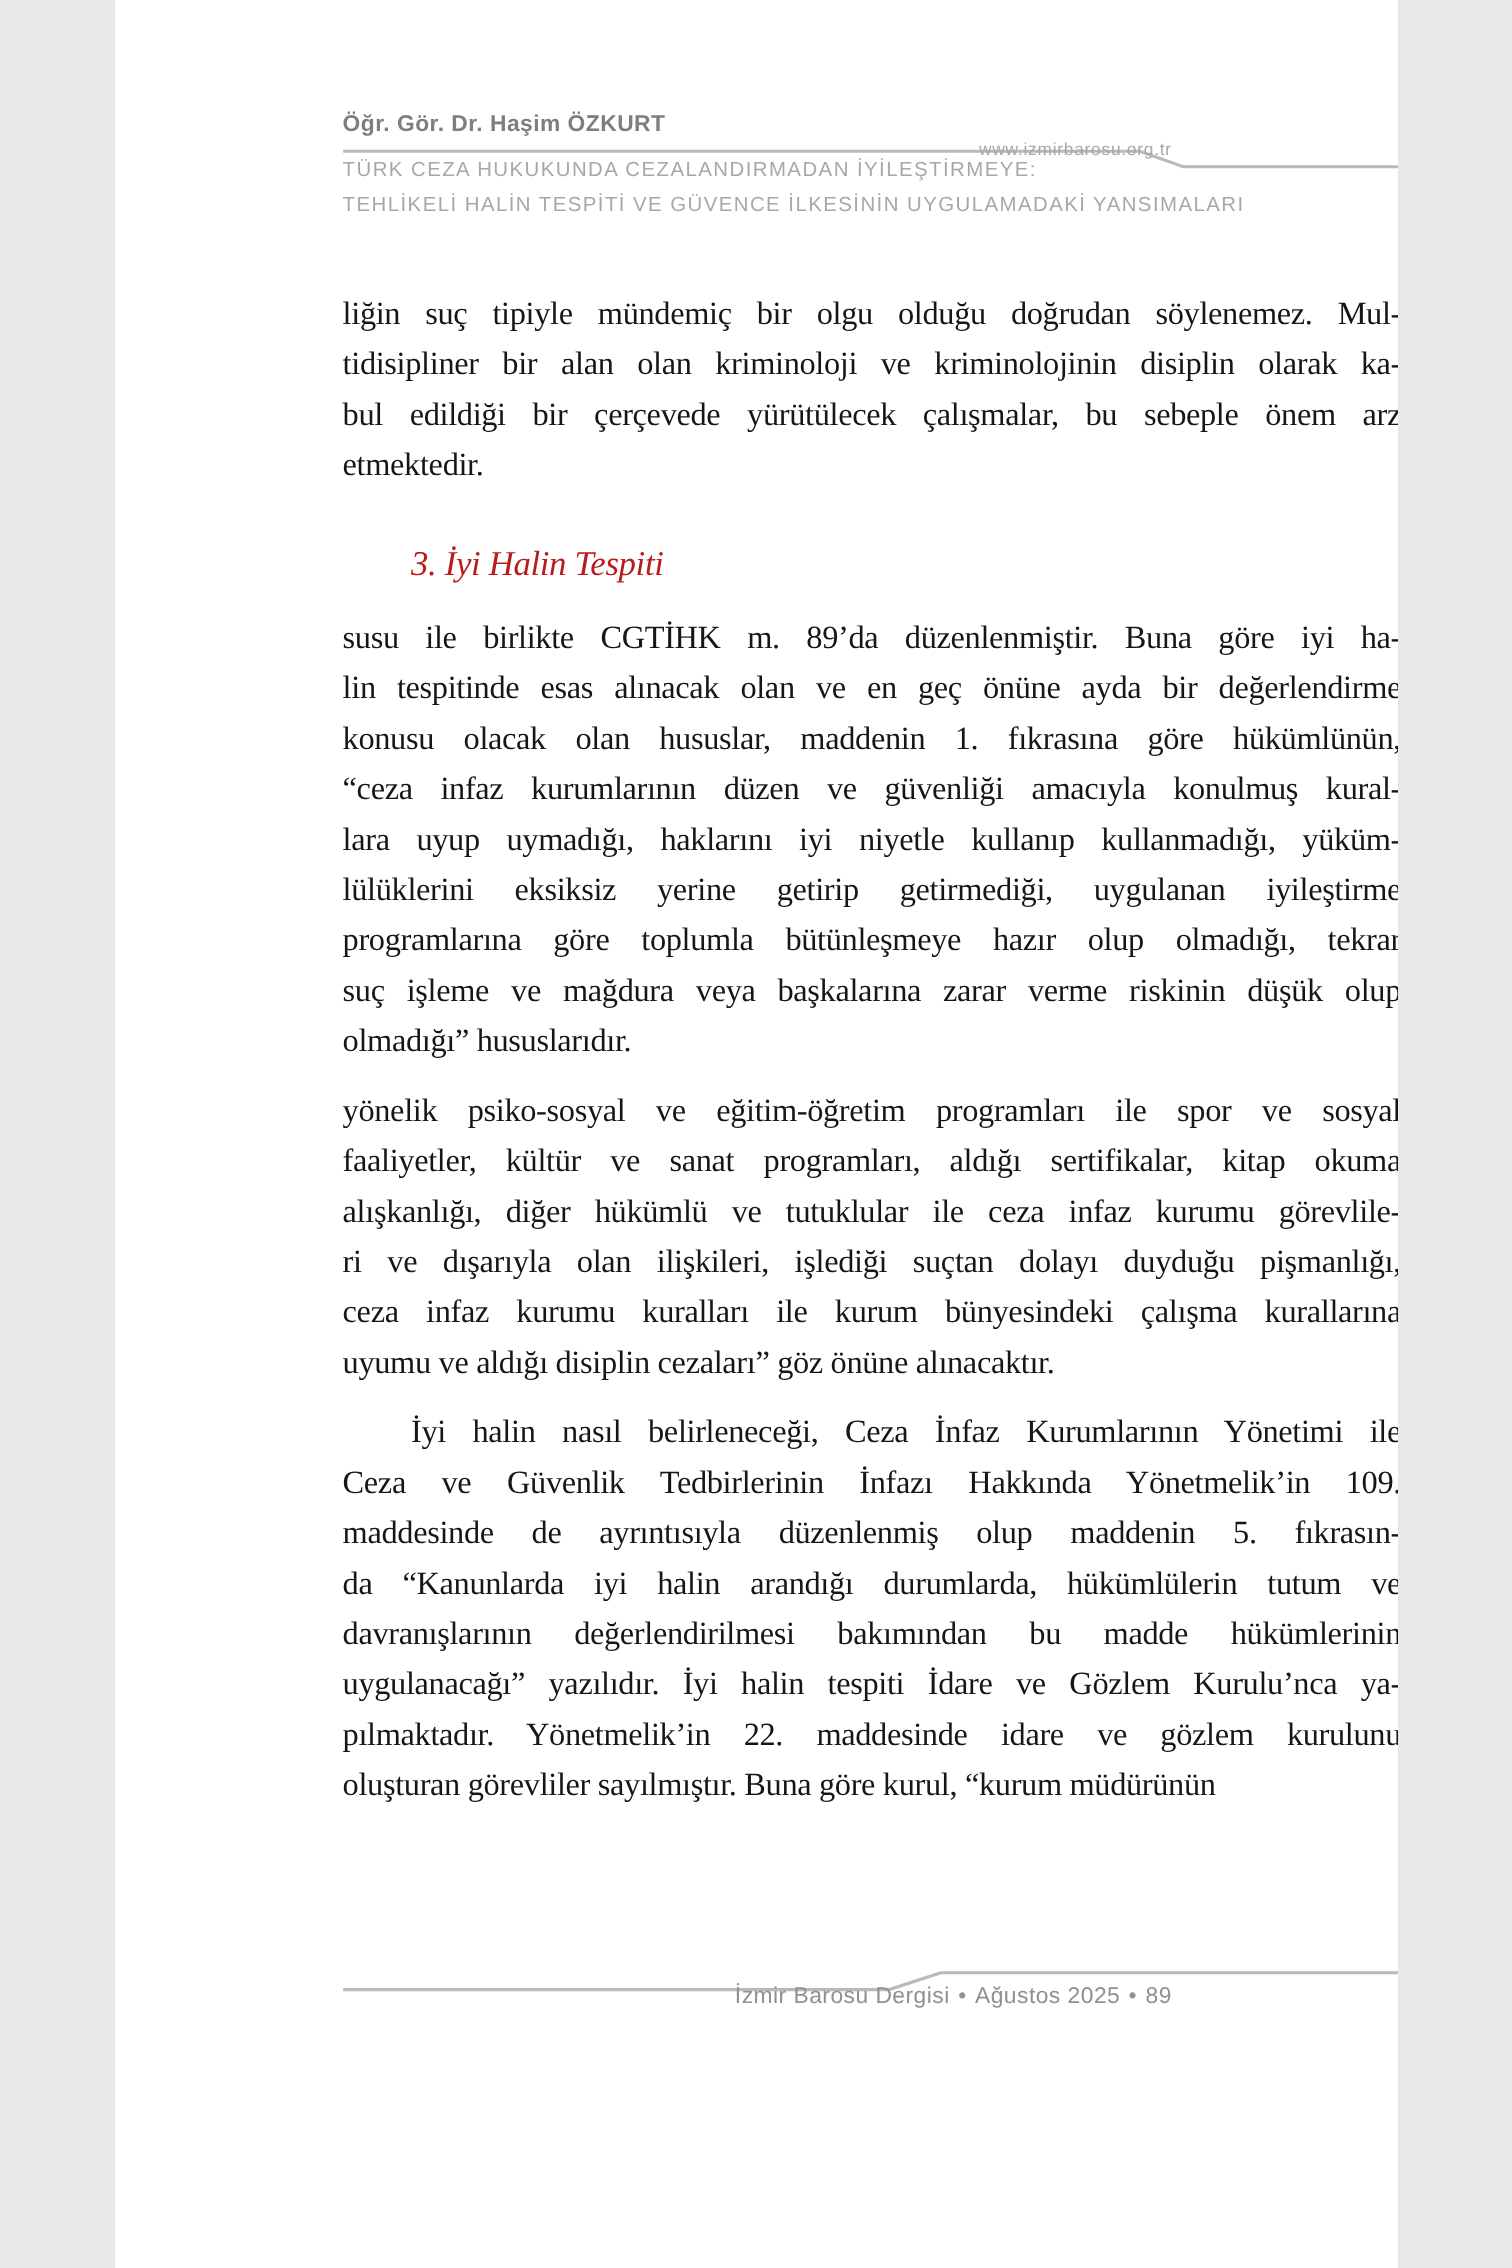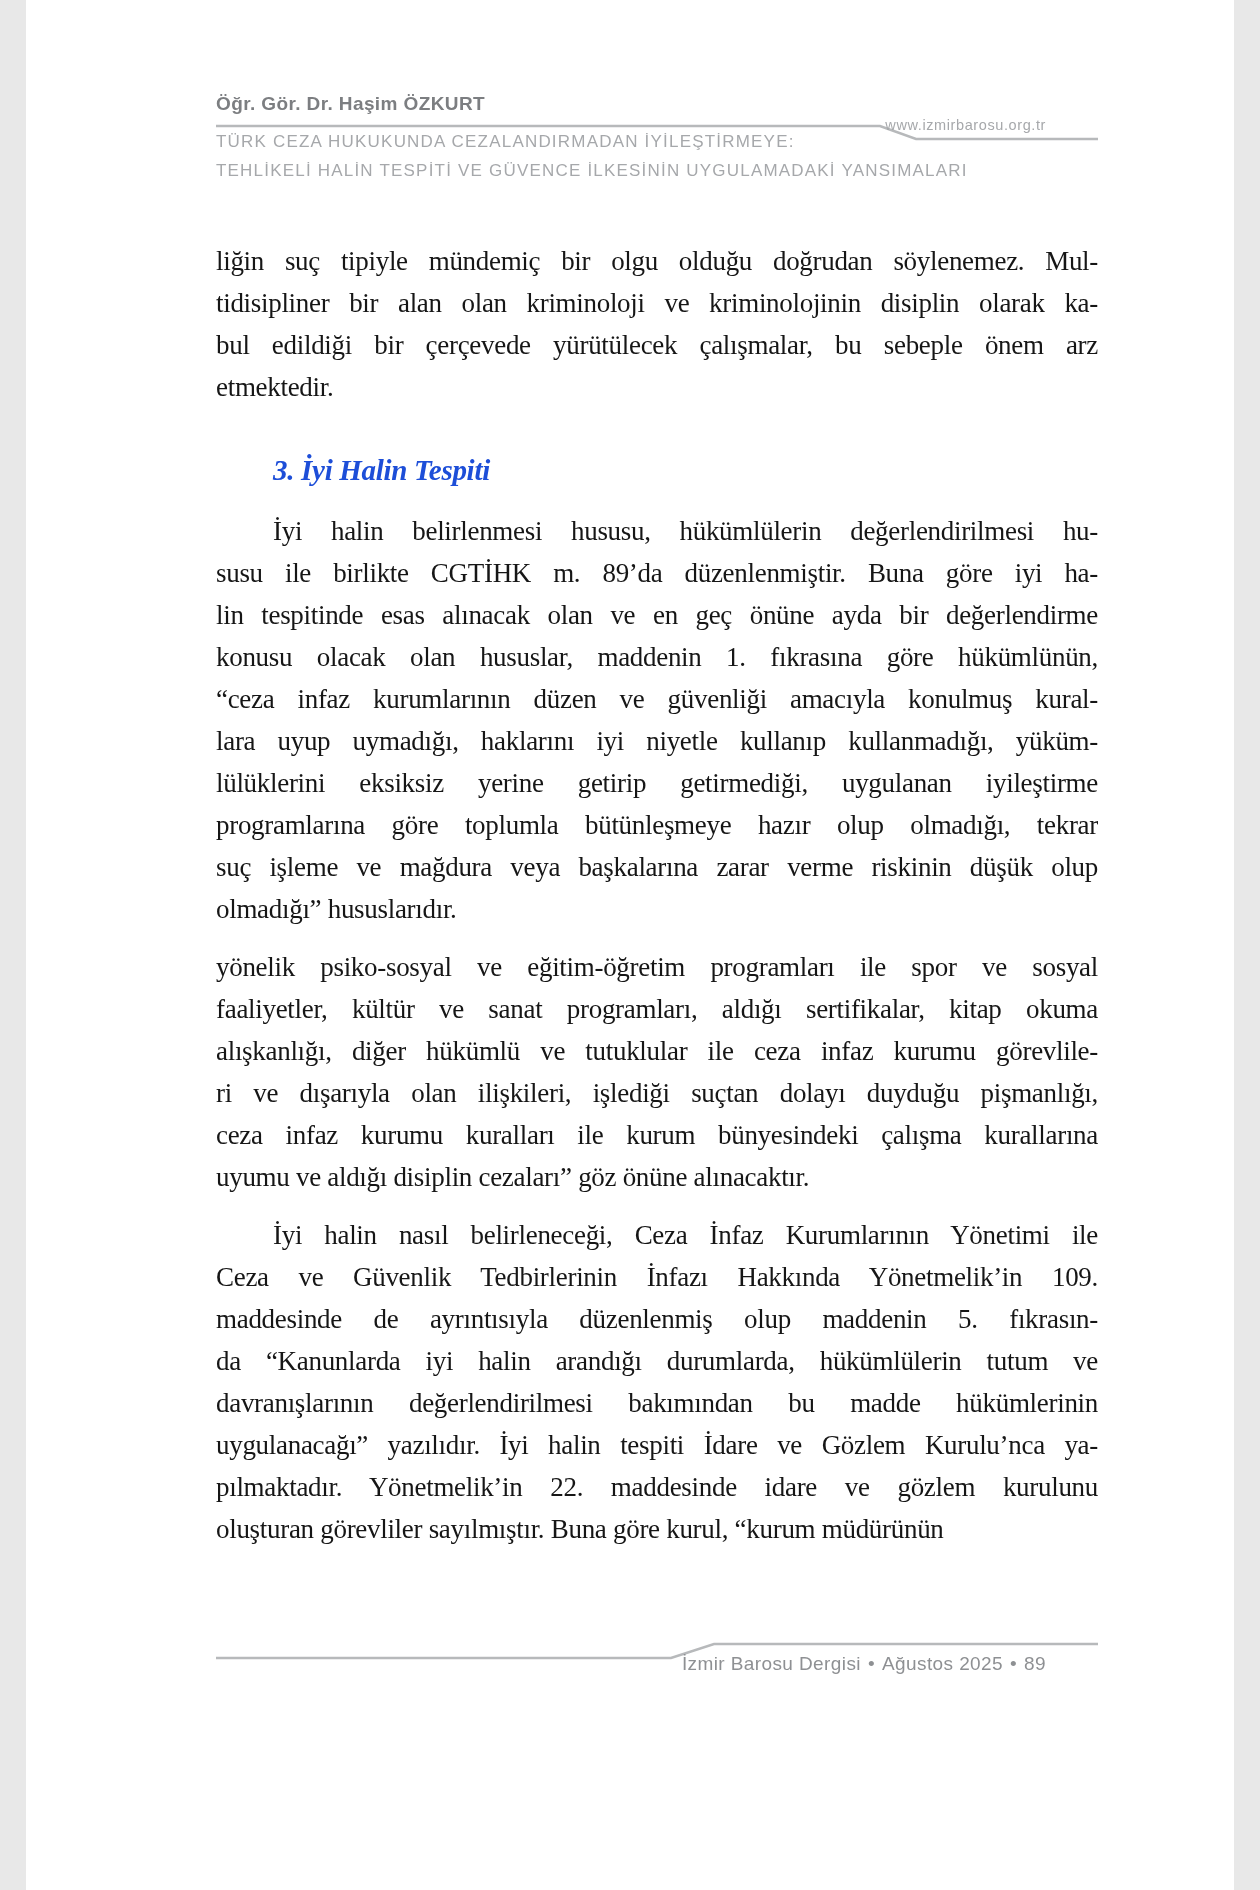--- a/index.html
+++ b/index.html
@@ -1,18 +1,18 @@
 <!DOCTYPE html>
 <html lang="tr"><head>
 <meta charset="utf-8">
 <style>
   html, body { margin: 0; padding: 0; background: #e8e8e8; }
   .page {
     position: relative;
-    width: 1208px;
+    width: 1069px;
     height: 1890px;
     margin: 0 auto;
     background: #ffffff;
     overflow: hidden;
     font-family: "Liberation Serif", serif;
   }
 
   
   .author {
     position: absolute;
@@ -72,24 +72,24 @@
     text-align: justify;
     text-align-last: justify;
     white-space: nowrap;
   }
   .line.last { text-align-last: left; }
   .line.indented { text-indent: 57px; }
   .section-heading {
     margin: 40px 0 18px 0;
     padding-left: 57px;
     font-size: 29px;
-    font-weight: bold;
+    font-weight: normal;
     font-style: italic;
     line-height: 44px;
-    color: #1d4ed8;
+    color: #b91c1c;
   }
 
   
   .footer-text {
     position: absolute;
     right: 188px;
     top: 1653px;
     font-family: "Liberation Sans", sans-serif;
     font-size: 19px;
     letter-spacing: 0.4px;
@@ -117,21 +117,20 @@
 
   <main class="article">
     <div class="para">
         <div class="line">liğin suç tipiyle mündemiç bir olgu olduğu doğrudan söylenemez. Mul-</div>
         <div class="line">tidisipliner bir alan olan kriminoloji ve kriminolojinin disiplin olarak ka-</div>
         <div class="line">bul edildiği bir çerçevede yürütülecek çalışmalar, bu sebeple önem arz</div>
         <div class="line last">etmektedir.</div>
       </div>
     <h3 class="section-heading">3. İyi Halin Tespiti</h3>
     <div class="para">
-        <div class="line indented">İyi halin belirlenmesi hususu, hükümlülerin değerlendirilmesi hu-</div>
         <div class="line">susu ile birlikte CGTİHK m. 89’da düzenlenmiştir. Buna göre iyi ha-</div>
         <div class="line">lin tespitinde esas alınacak olan ve en geç önüne ayda bir değerlendirme</div>
         <div class="line">konusu olacak olan hususlar, maddenin 1. fıkrasına göre hükümlünün,</div>
         <div class="line">“ceza infaz kurumlarının düzen ve güvenliği amacıyla konulmuş kural-</div>
         <div class="line">lara uyup uymadığı, haklarını iyi niyetle kullanıp kullanmadığı, yüküm-</div>
         <div class="line">lülüklerini eksiksiz yerine getirip getirmediği, uygulanan iyileştirme</div>
         <div class="line">programlarına göre toplumla bütünleşmeye hazır olup olmadığı, tekrar</div>
         <div class="line">suç işleme ve mağdura veya başkalarına zarar verme riskinin düşük olup</div>
         <div class="line last">olmadığı” hususlarıdır.</div>
       </div>

